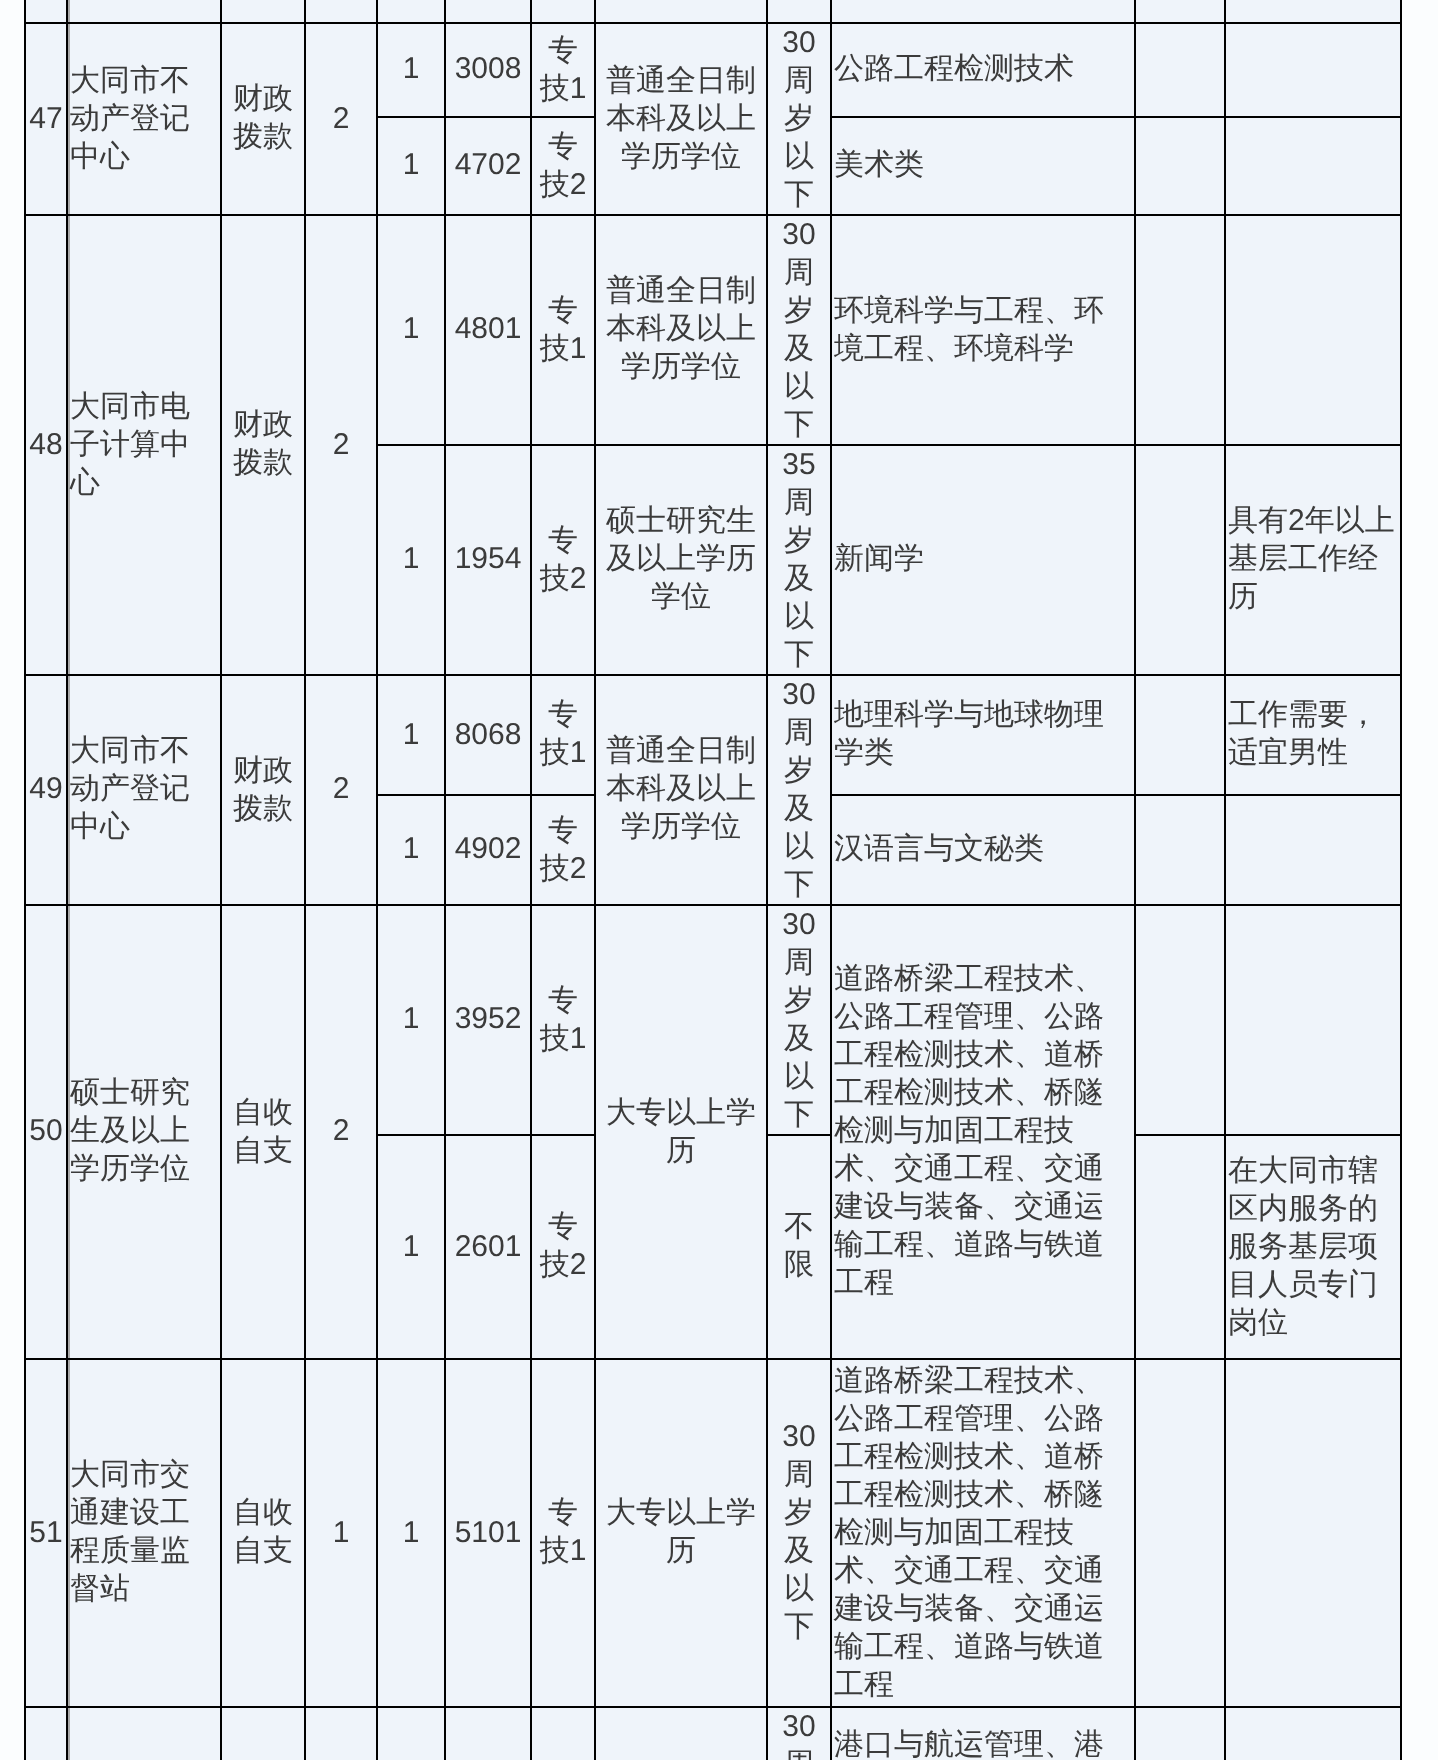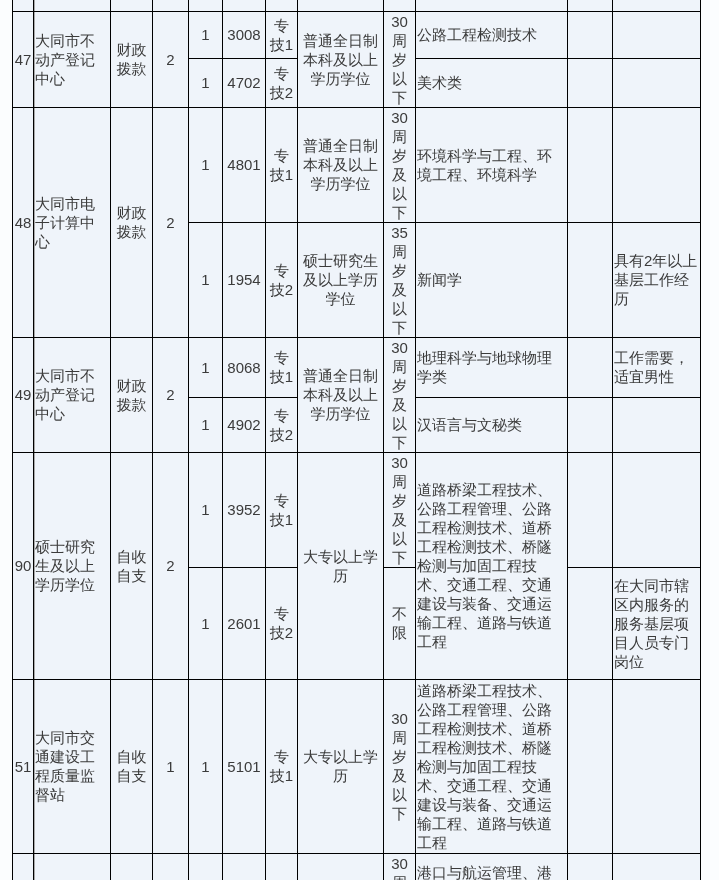--- a/index.html
+++ b/index.html
@@ -148,21 +148,21 @@
     <tr style="height:39px">
       <td>1</td>
       <td>4902</td>
       <td>专技2</td>
       <td class="l">汉语言与文秘类</td>
       <td></td>
       <td class="l"></td>
     </tr>
 
     <tr style="height:66px">
-      <td rowspan="2">90</td>
+      <td rowspan="2">50</td>
       <td rowspan="2" class="l unitline">硕士研究生及以上学历学位</td>
       <td rowspan="2">自收自支</td>
       <td rowspan="2">2</td>
       <td>1</td>
       <td>3952</td>
       <td>专技1</td>
       <td rowspan="2">大专以上学历</td>
       <td>30周岁及以下</td>
       <td rowspan="2" class="l">道路桥梁工程技术、公路工程管理、公路工程检测技术、道桥工程检测技术、桥隧检测与加固工程技术、交通工程、交通建设与装备、交通运输工程、道路与铁道工程</td>
       <td></td>

